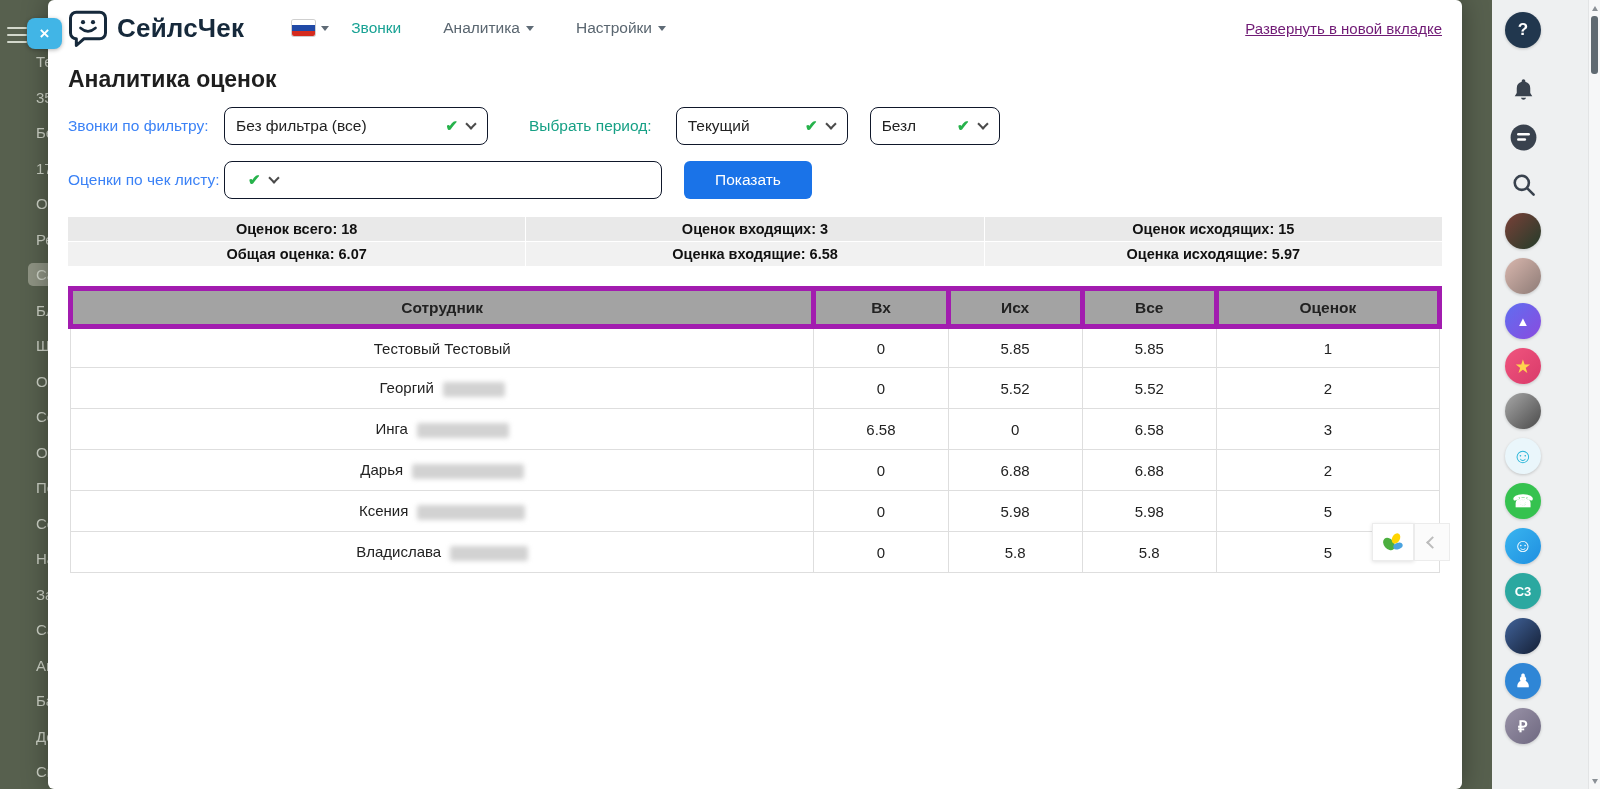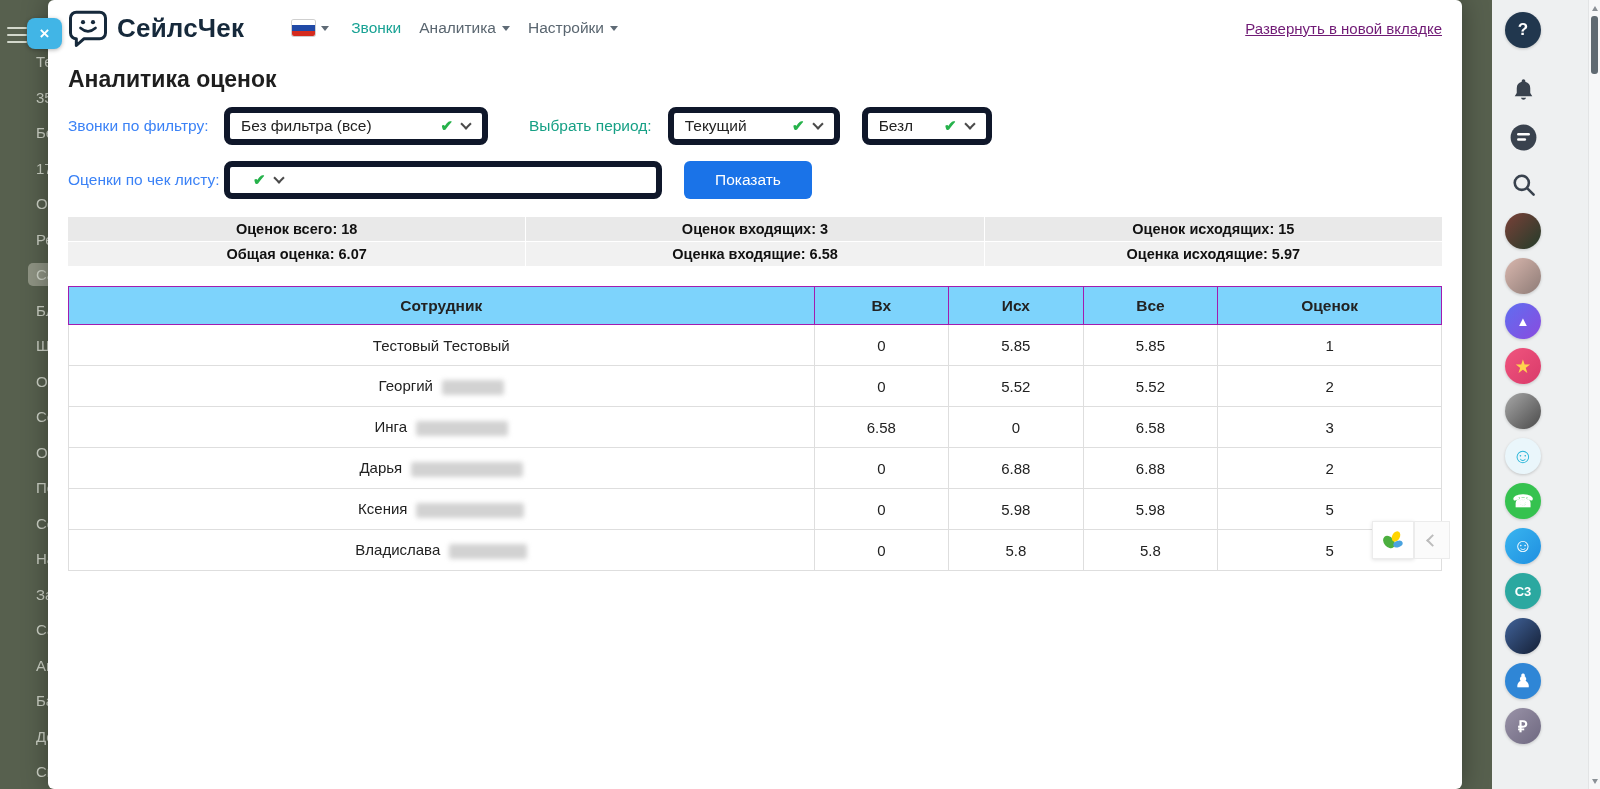--- a/index.html
+++ b/index.html
@@ -20,52 +20,52 @@
   
   .modal{position:absolute;left:48px;top:0;width:1414px;height:789px;background:#fff;border-radius:6px;
     box-shadow:0 0 26px rgba(0,0,0,.35);z-index:2}
   .m-header{display:flex;align-items:center;height:56px;padding:0 20px}
   .logo{display:flex;align-items:center;gap:9px;cursor:pointer}
   .logo-text{font-size:26px;font-weight:700;color:#16293b;letter-spacing:.2px}
   .flag-wrap{display:flex;align-items:center;gap:6px;margin-left:48px;cursor:pointer}
   .flag{width:23px;height:16px;border-radius:2px;flex:none;
     background:linear-gradient(#fff 0 33%,#2049a6 33% 66%,#d52b1e 66% 100%);box-shadow:0 0 0 1px #cfcfcf}
   .caret{width:0;height:0;border-left:4px solid transparent;border-right:4px solid transparent;border-top:5px solid #5f6b76;display:inline-block}
-  .nav{display:flex;align-items:center;gap:18px;margin-left:22px}
+  .nav{display:flex;align-items:center;gap:42px;margin-left:22px}
   .nav-item{display:flex;align-items:center;gap:6px;font-size:15.5px;color:#5a6670;cursor:pointer}
   .header-spacer{flex:1}
   .expand-link{font-size:15px;color:#701a75;text-decoration:underline;cursor:pointer}
 
   .m-body{padding:0 20px;position:relative}
   .page-title{font-size:23px;font-weight:700;color:#1e1e1e;margin-top:10px}
 
   .flt-row{display:flex;align-items:center;margin-top:14px}
   .flt-row.second{margin-top:16px}
   .flt-label{width:156px;font-size:15.5px;color:#3b82f6;flex:none}
-  .flt-label.teal{width:auto;color:#16a085;margin-left:41px;margin-right:16px}
-  .select{height:38px;border:6px solid #0f172a;border-radius:8px;background:#fff;display:flex;align-items:center;padding:0 11px;cursor:pointer;flex:none}
+  .flt-label.teal{width:auto;color:#16a085;margin-left:41px;margin-right:24px}
+  .select{height:38px;border:1px solid #0f172a;border-radius:8px;background:#fff;display:flex;align-items:center;padding:0 11px;cursor:pointer;flex:none}
   .select .val{font-size:15.5px;color:#222;flex:1;white-space:nowrap;overflow:hidden}
   .check{color:#26b24b;font-size:15px;font-weight:700;margin:0 2px 0 12px;flex:none}
   .chev{width:8px;height:8px;border-right:2px solid #4a4a4a;border-bottom:2px solid #4a4a4a;transform:rotate(45deg);margin:-4px 1px 0 7px;flex:none}
   .sel-calls{width:264px}
   .sel-period{width:172px;margin-right:22px}
   .sel-unit{width:130px}
   .sel-checklist{width:438px}
   .show-btn{margin-left:22px;height:38px;padding:0 31px;background:#1a73e8;border:none;border-radius:6px;color:#fff;
     font-size:15.5px;font-family:inherit;cursor:pointer}
 
   .summary{margin-top:18px;display:grid;grid-template-columns:1fr 1fr 1fr;gap:1px;background:#fff}
   .summary-cell{height:24px;display:flex;align-items:center;justify-content:center;font-size:14.5px;font-weight:700;color:#111;background:#f1f1f1}
   .summary-cell:nth-child(-n+3){background:#e9e9e9}
 
   table.ratings{width:100%;border-collapse:collapse;margin-top:20px;table-layout:fixed}
   table.ratings col.c0{width:54.3%}
   table.ratings col.cn{width:9.8%}
   table.ratings col.c4{width:16.3%}
-  table.ratings th{background:#7dd3fc;border:1px solid #a21caf;height:38px;font-size:15.5px;font-weight:700;color:#222;text-align:center}
+  table.ratings th{background:#a3a3a3;border:5px solid #a21caf;height:38px;font-size:15.5px;font-weight:700;color:#222;text-align:center}
   table.ratings td{border:1px solid #dedede;height:41px;font-size:15px;color:#222;text-align:center;background:#fff}
   .redact{display:inline-block;height:15px;background:#d2d2d2;border-radius:2px;filter:blur(2.5px);margin-left:9px;vertical-align:middle}
 
   .corner{position:absolute;right:12px;bottom:12px;display:flex;z-index:4}
   .widget-btn{width:42px;height:38px;background:#fff;border:1px solid #ececec;display:flex;align-items:center;justify-content:center;
     box-shadow:0 1px 4px rgba(0,0,0,.12);cursor:pointer}
   .collapse-btn{width:36px;height:38px;background:#fbfbfb;border:1px solid #ececec;display:flex;align-items:center;justify-content:center;cursor:pointer}
   .chev-left{width:9px;height:9px;border-left:2px solid #bcbcbc;border-bottom:2px solid #bcbcbc;transform:rotate(45deg)}
 
   

